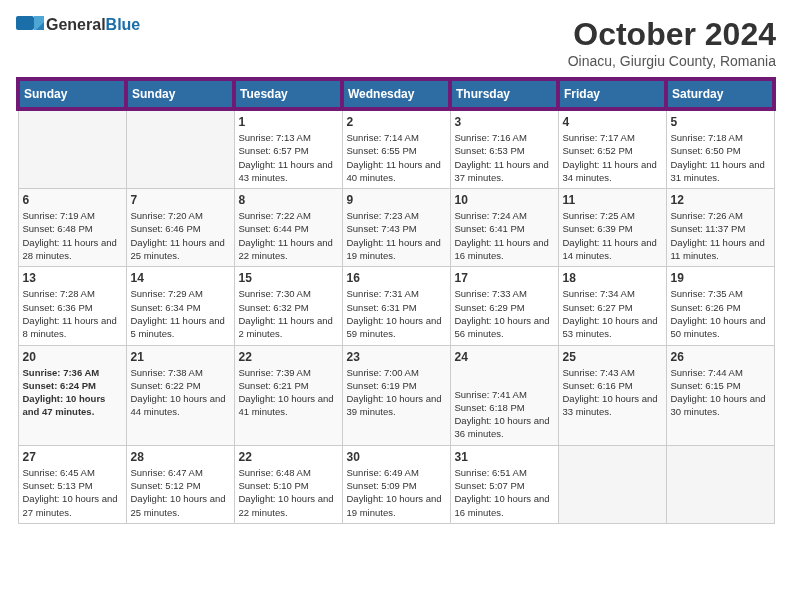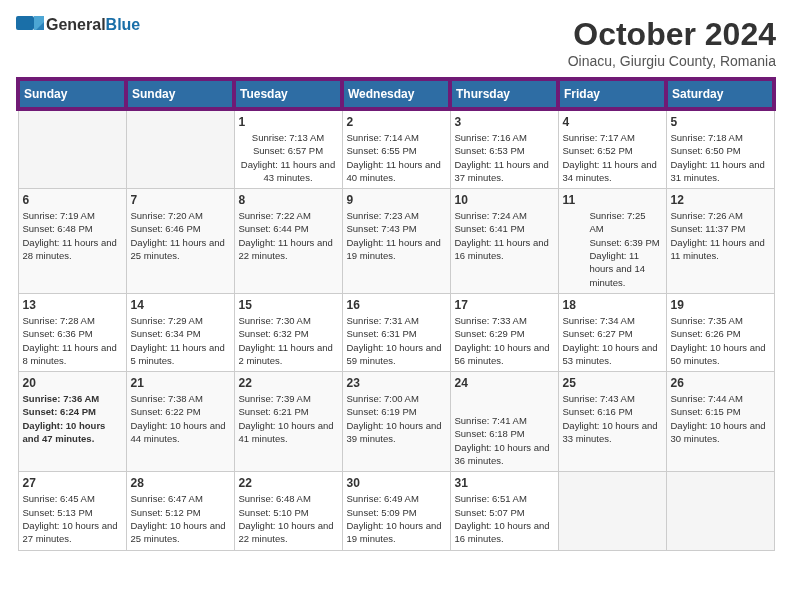--- a/index.html
+++ b/index.html
@@ -114,21 +114,21 @@
         <th>Friday</th>
         <th>Saturday</th>
       </tr>
   </thead>
   <tbody id="calendar-body">
       <tr>
         <td class="empty-cell"></td>
         <td class="empty-cell"></td>
         <td>
           <span class="day-number">1</span>
-          <div class="day-detail" style="white-space: pre-line; text-align: center;">Sunrise: 7:13 AM
+          <div class="day-detail" style="white-space: pre-line;">Sunrise: 7:13 AM
 Sunset: 6:57 PM
 Daylight: 11 hours and 43 minutes.</div>
         </td>
         <td>
           <span class="day-number">2</span>
           <div class="day-detail" style="white-space: pre-line;">Sunrise: 7:14 AM
 Sunset: 6:55 PM
 Daylight: 11 hours and 40 minutes.</div>
         </td>
         <td>
@@ -176,21 +176,21 @@
 Daylight: 11 hours and 19 minutes.</div>
         </td>
         <td>
           <span class="day-number">10</span>
           <div class="day-detail" style="white-space: pre-line;">Sunrise: 7:24 AM
 Sunset: 6:41 PM
 Daylight: 11 hours and 16 minutes.</div>
         </td>
         <td>
           <span class="day-number">11</span>
-          <div class="day-detail" style="white-space: pre-line; margin-left: 27px;">Sunrise: 7:25 AM
+          <div class="day-detail" style="white-space: pre-line;">Sunrise: 7:25 AM
 Sunset: 6:39 PM
 Daylight: 11 hours and 14 minutes.</div>
         </td>
         <td>
           <span class="day-number">12</span>
           <div class="day-detail" style="white-space: pre-line;">Sunrise: 7:26 AM
 Sunset: 11:37 PM
 Daylight: 11 hours and 11 minutes.</div>
         </td>
       </tr>

